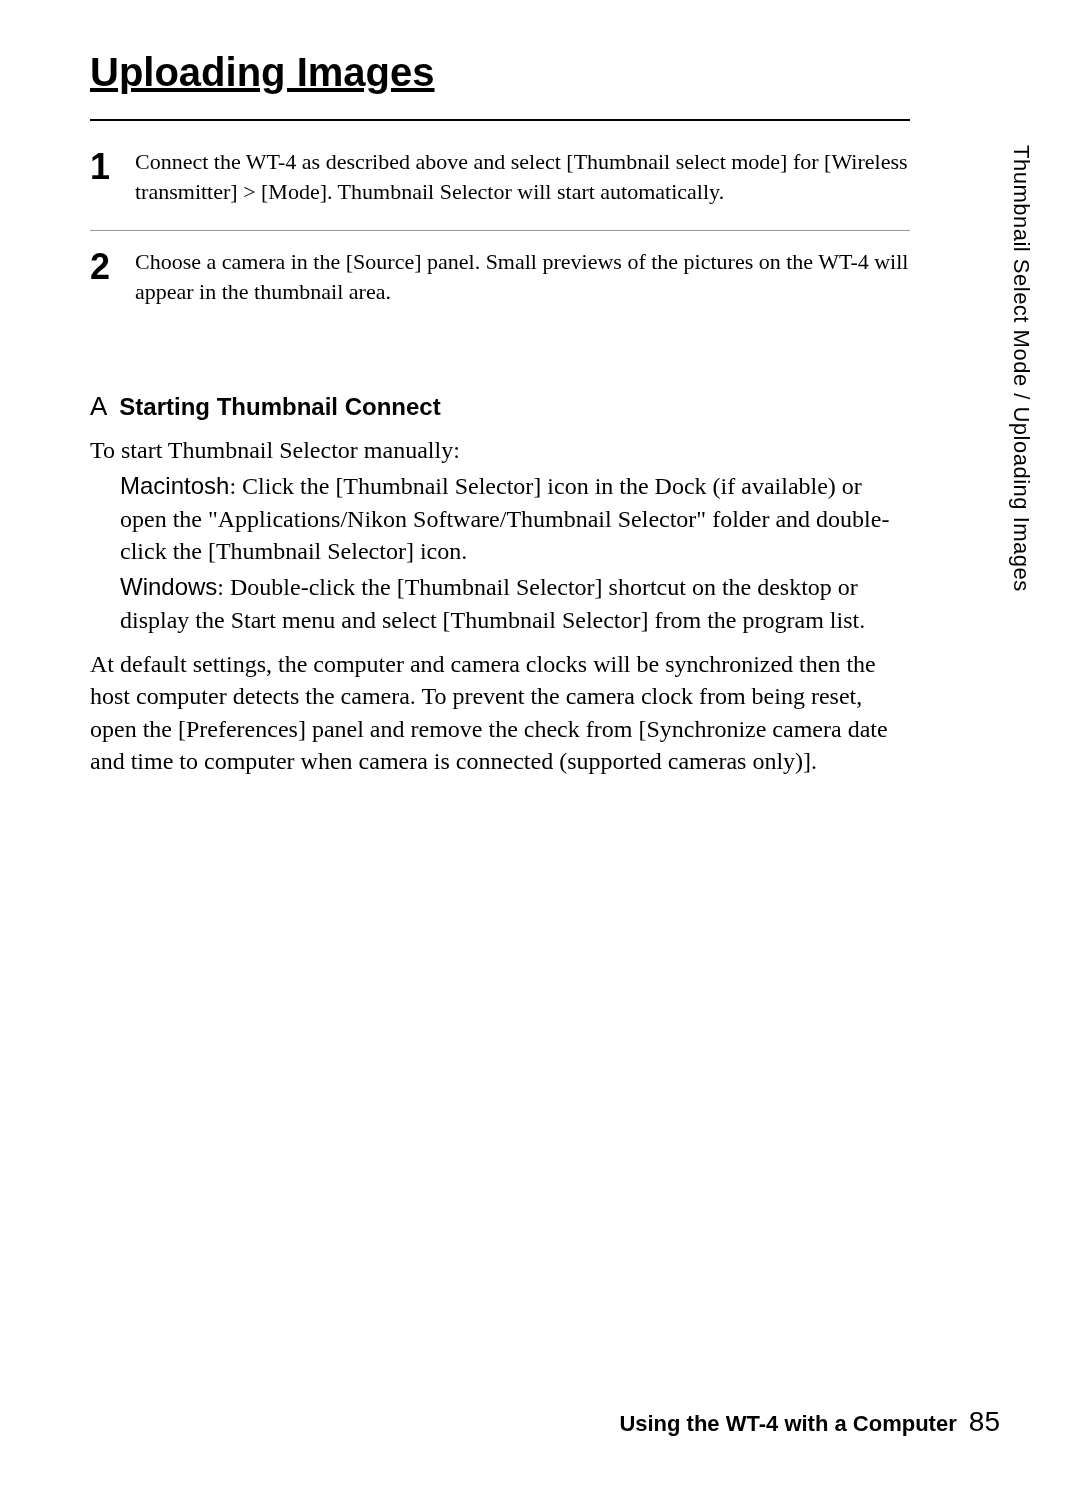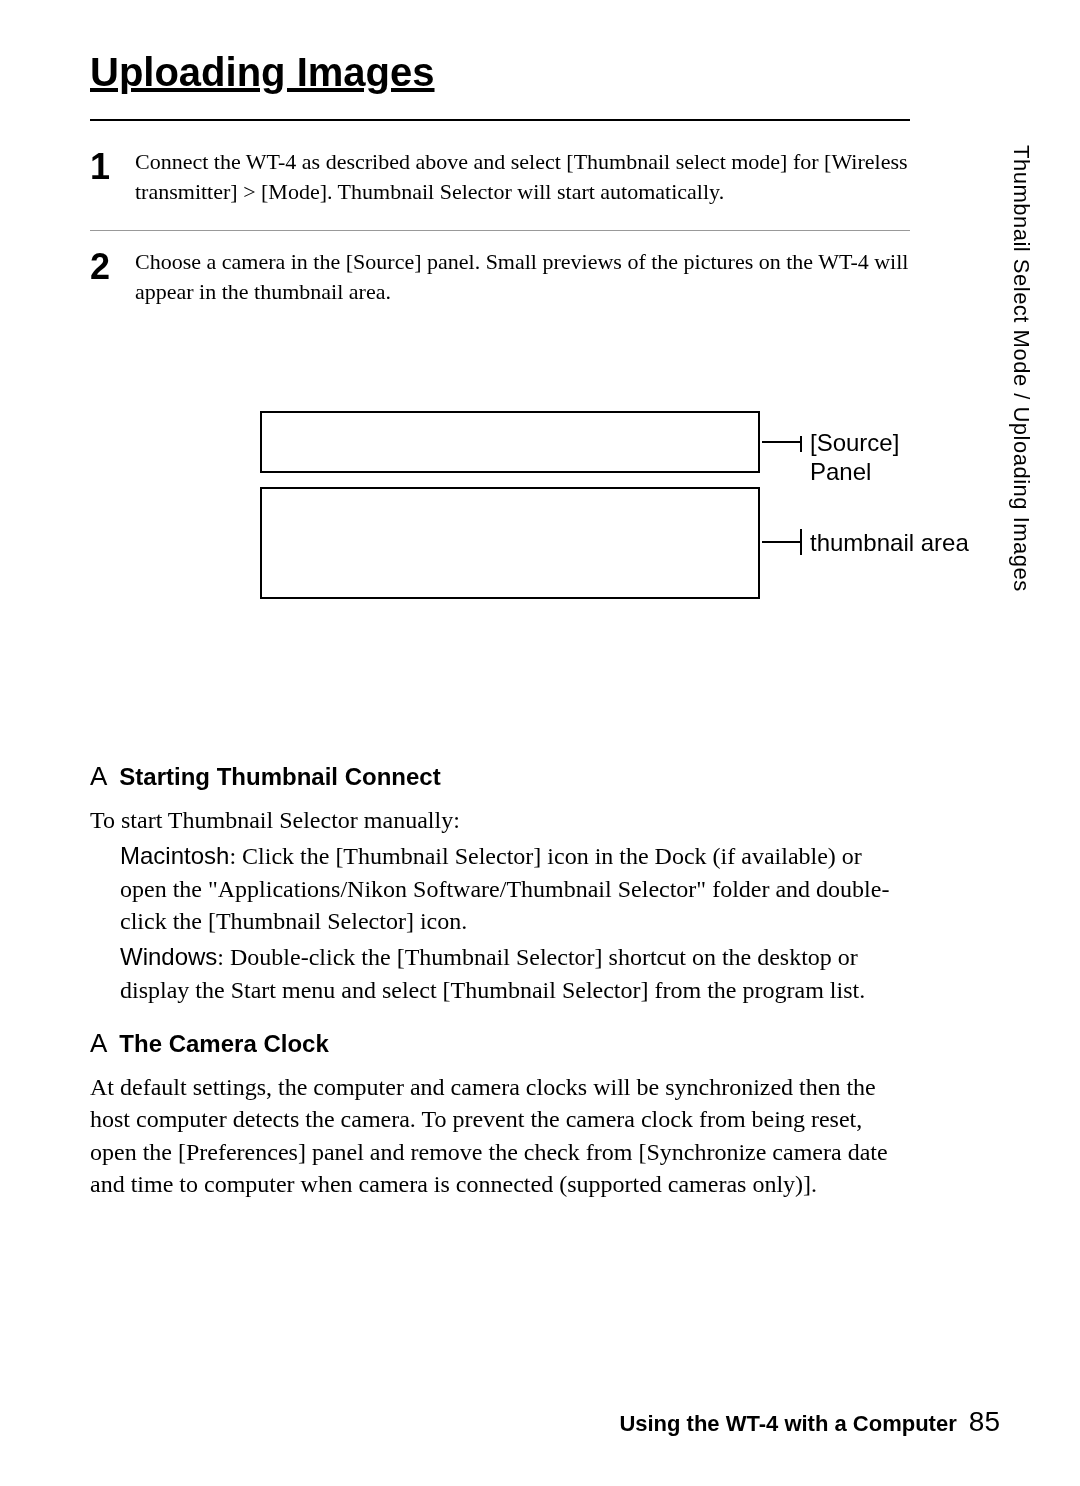--- a/index.html
+++ b/index.html
@@ -130,45 +130,32 @@
     <div class="step-body">Connect the WT-4 as described above and select [Thumbnail select mode] for [Wireless transmitter] &gt; [Mode]. Thumbnail Selector will start automatically.</div>
   </div>
 
   <div class="step2">
     <div class="step-row">
       <div class="step-num">2</div>
       <div class="step-body">Choose a camera in the [Source] panel. Small previews of the pictures on the WT-4 will appear in the thumbnail area.</div>
     </div>
   </div>
 
-  <div class="diagram">
-    <div class="box box-source"></div>
-    <div class="box box-thumb"></div>
-    <div class="tick tick-source"></div>
-    <div class="tick-v tick-v1"></div>
-    <div class="tick tick-thumb"></div>
-    <div class="tick-v tick-v2"></div>
-    <div class="lbl lbl-source">[Source] Panel</div>
-    <div class="lbl lbl-thumb">thumbnail area</div>
-  </div>
 
   <div class="note-heading">
     <span class="note-mark">A</span><span>Starting Thumbnail Connect</span>
   </div>
   <div class="note-body">To start Thumbnail Selector manually:</div>
   <div class="note-body note-indent">
     <span class="inline-bold-sans">Macintosh</span><span>: Click the [Thumbnail Selector] icon in the Dock (if available) or open the "Applications/Nikon Software/Thumbnail Selector" folder and double-click the [Thumbnail Selector] icon.</span>
   </div>
   <div class="note-body note-indent">
     <span class="inline-bold-sans">Windows</span><span>: Double-click the [Thumbnail Selector] shortcut on the desktop or display the Start menu and select [Thumbnail Selector] from the program list.</span>
   </div>
 
-  <div class="note-heading note-heading2">
-    <span class="note-mark">A</span><span>The Camera Clock</span>
-  </div>
   <div class="note-body">At default settings, the computer and camera clocks will be synchronized then the host computer detects the camera. To prevent the camera clock from being reset, open the [Preferences] panel and remove the check from [Synchronize camera date and time to computer when camera is connected (supported cameras only)].</div>
 
 </div>
 
 <div class="footer">
   <b>Using the WT-4 with a Computer</b>
   <span class="page">85</span>
 </div>
 
 </body></html>

